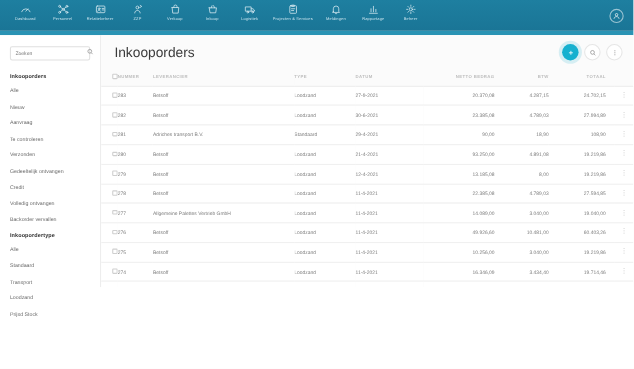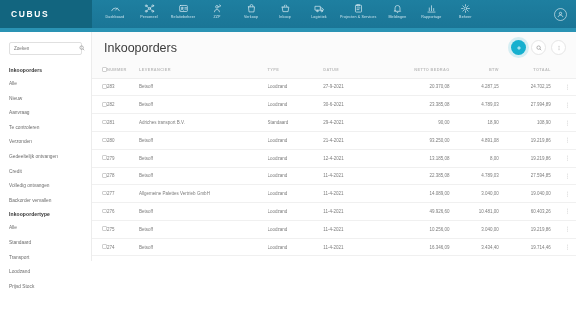--- a/index.html
+++ b/index.html
@@ -122,23 +122,20 @@
     width:4.6px; height:4.6px; border:1px solid #cfcfcf; border-radius:1px;
     display:inline-block; background:#fff; cursor:pointer;
   }
   .dots{ color:#b4b4b4; font-size:6px; line-height:1; cursor:pointer; letter-spacing:0; }
   .pr8{ padding-right:8px !important; }
 </style>
 </head>
 <body>
 
 <div class="topbar">
-  <div class="brand">
-    <span class="brand-text">CUBUS</span>
-  </div>
   <div class="navwrap" id="navwrap">
       <div class="navitem">
         <span class="navicon">
           <svg width="11" height="11" viewBox="0 0 20 20" stroke="#e3f1f6" stroke-width="1.3" fill="none" stroke-linecap="round" stroke-linejoin="round">
             <path d="M3 14a7.5 7.5 0 0114 0"></path>
             <path d="M10 13l3.5-3.8"></path>
           </svg>
         </span>
         <span class="navlabel">Dashboard</span>
       </div>

